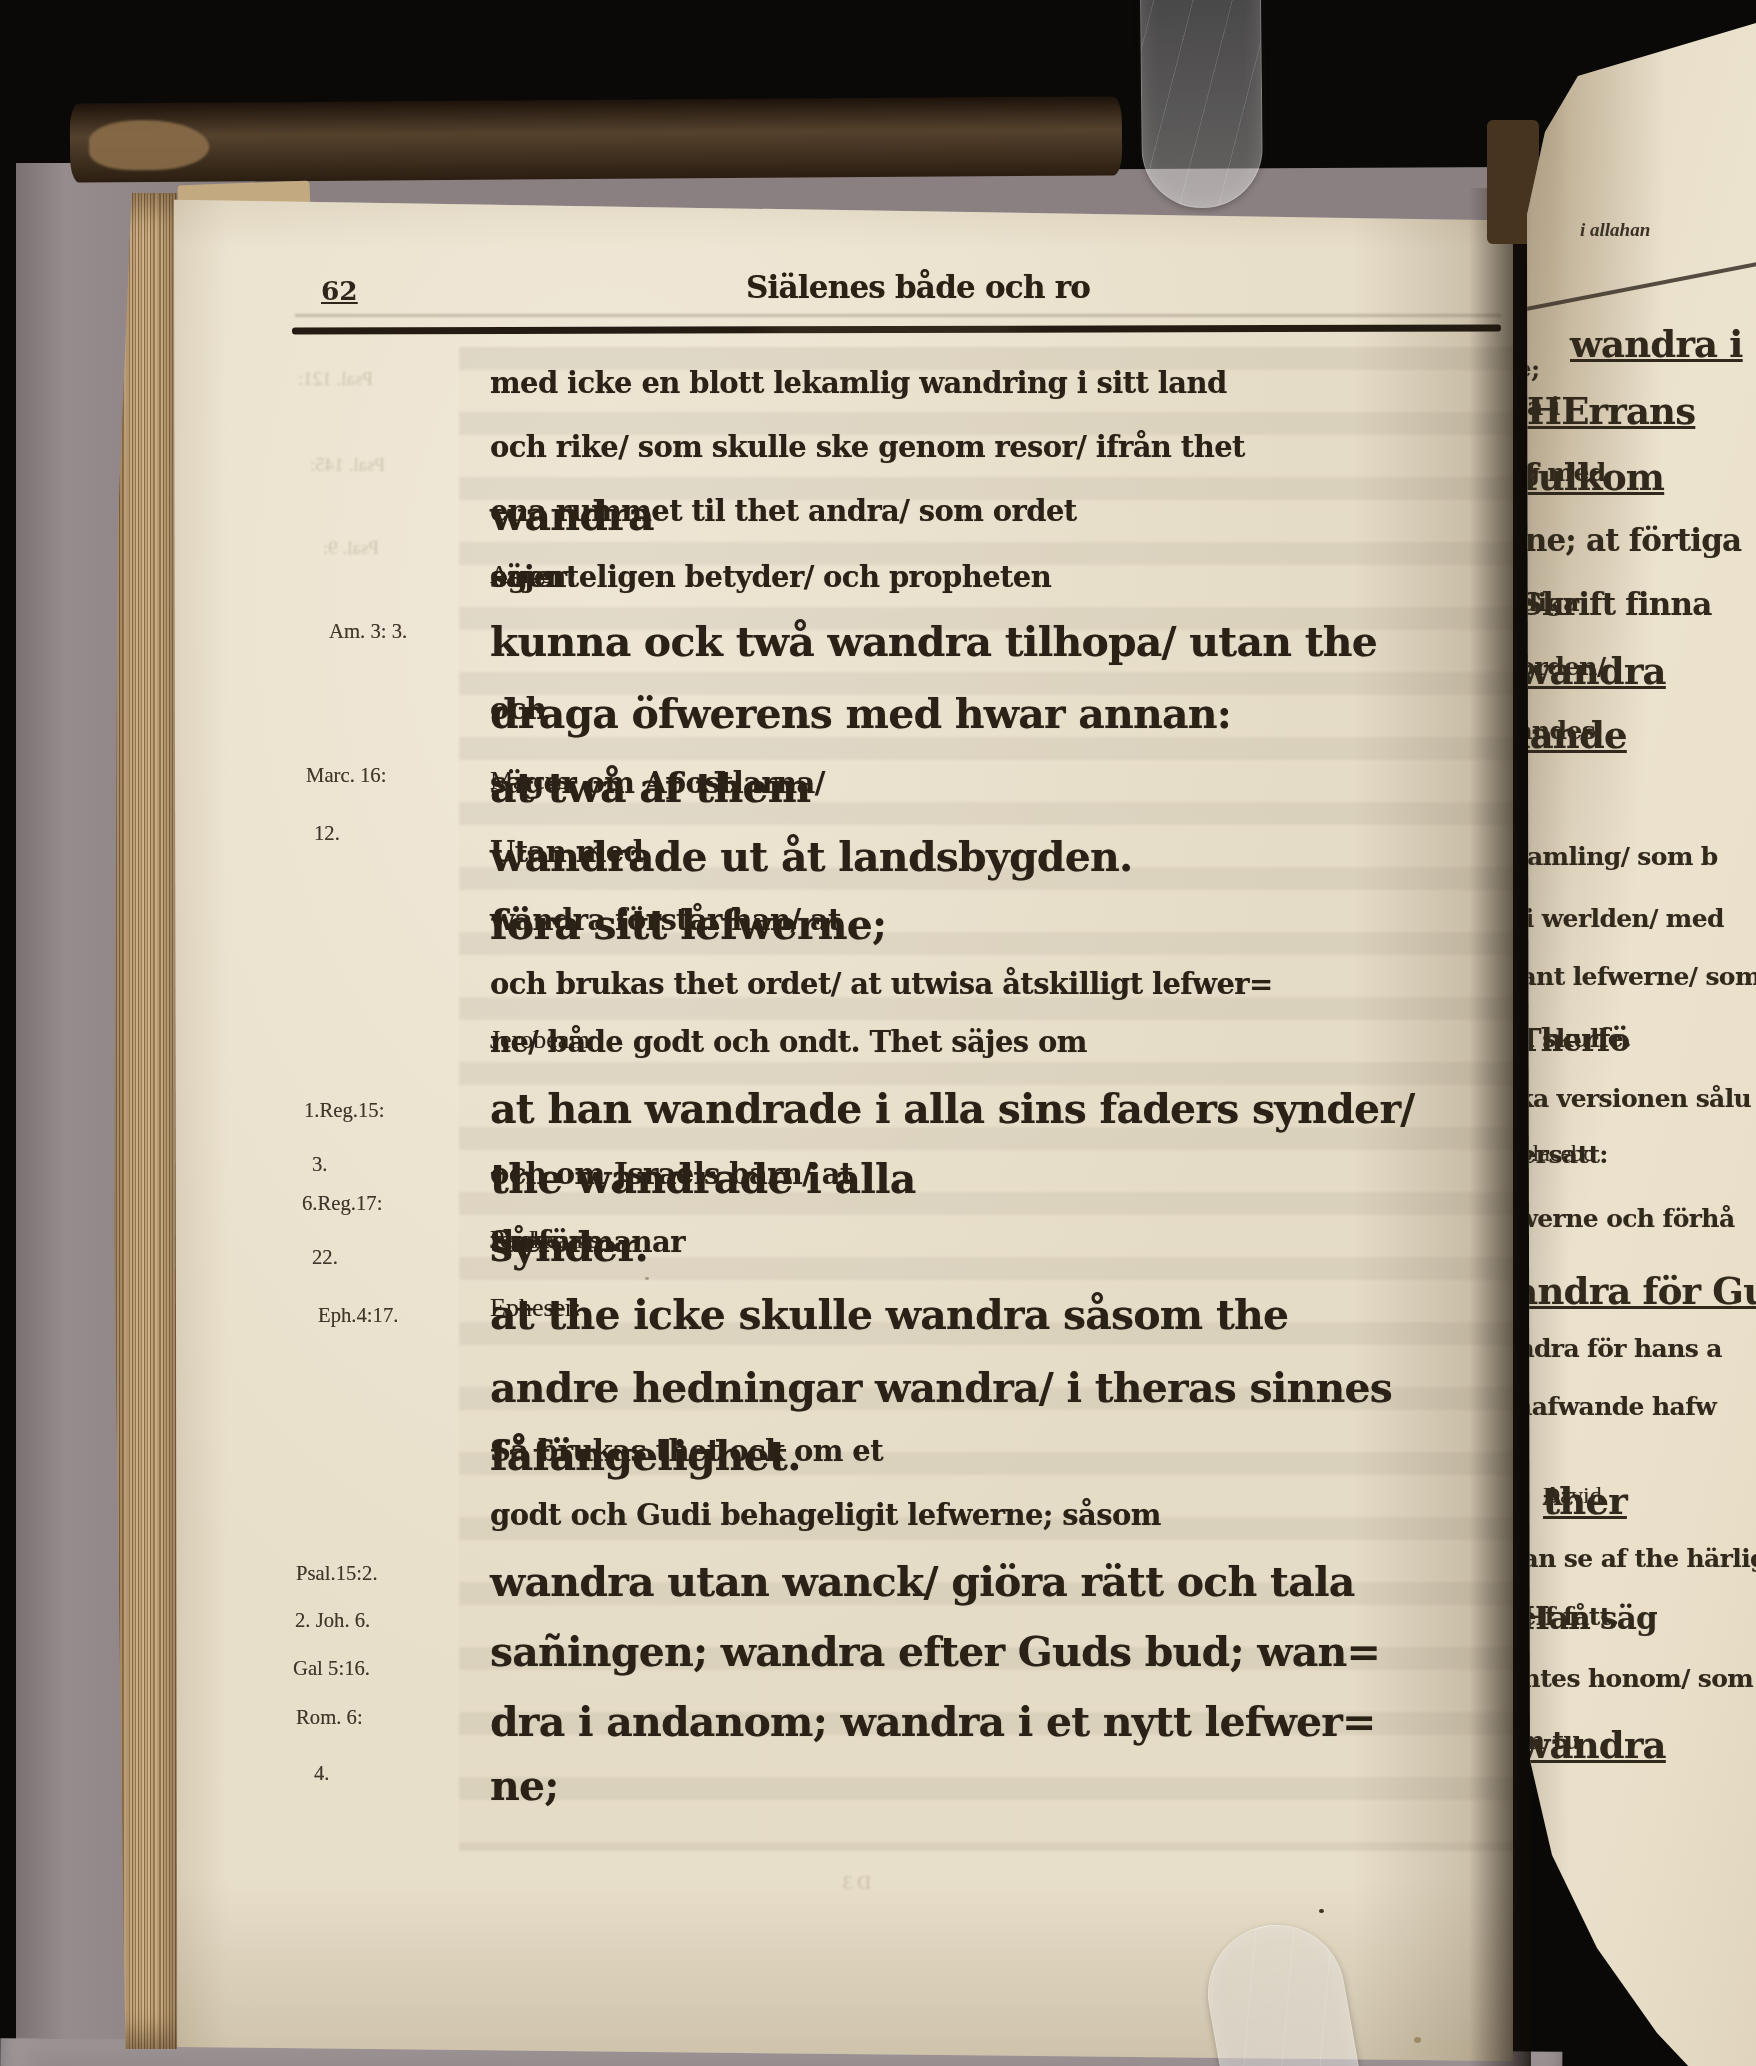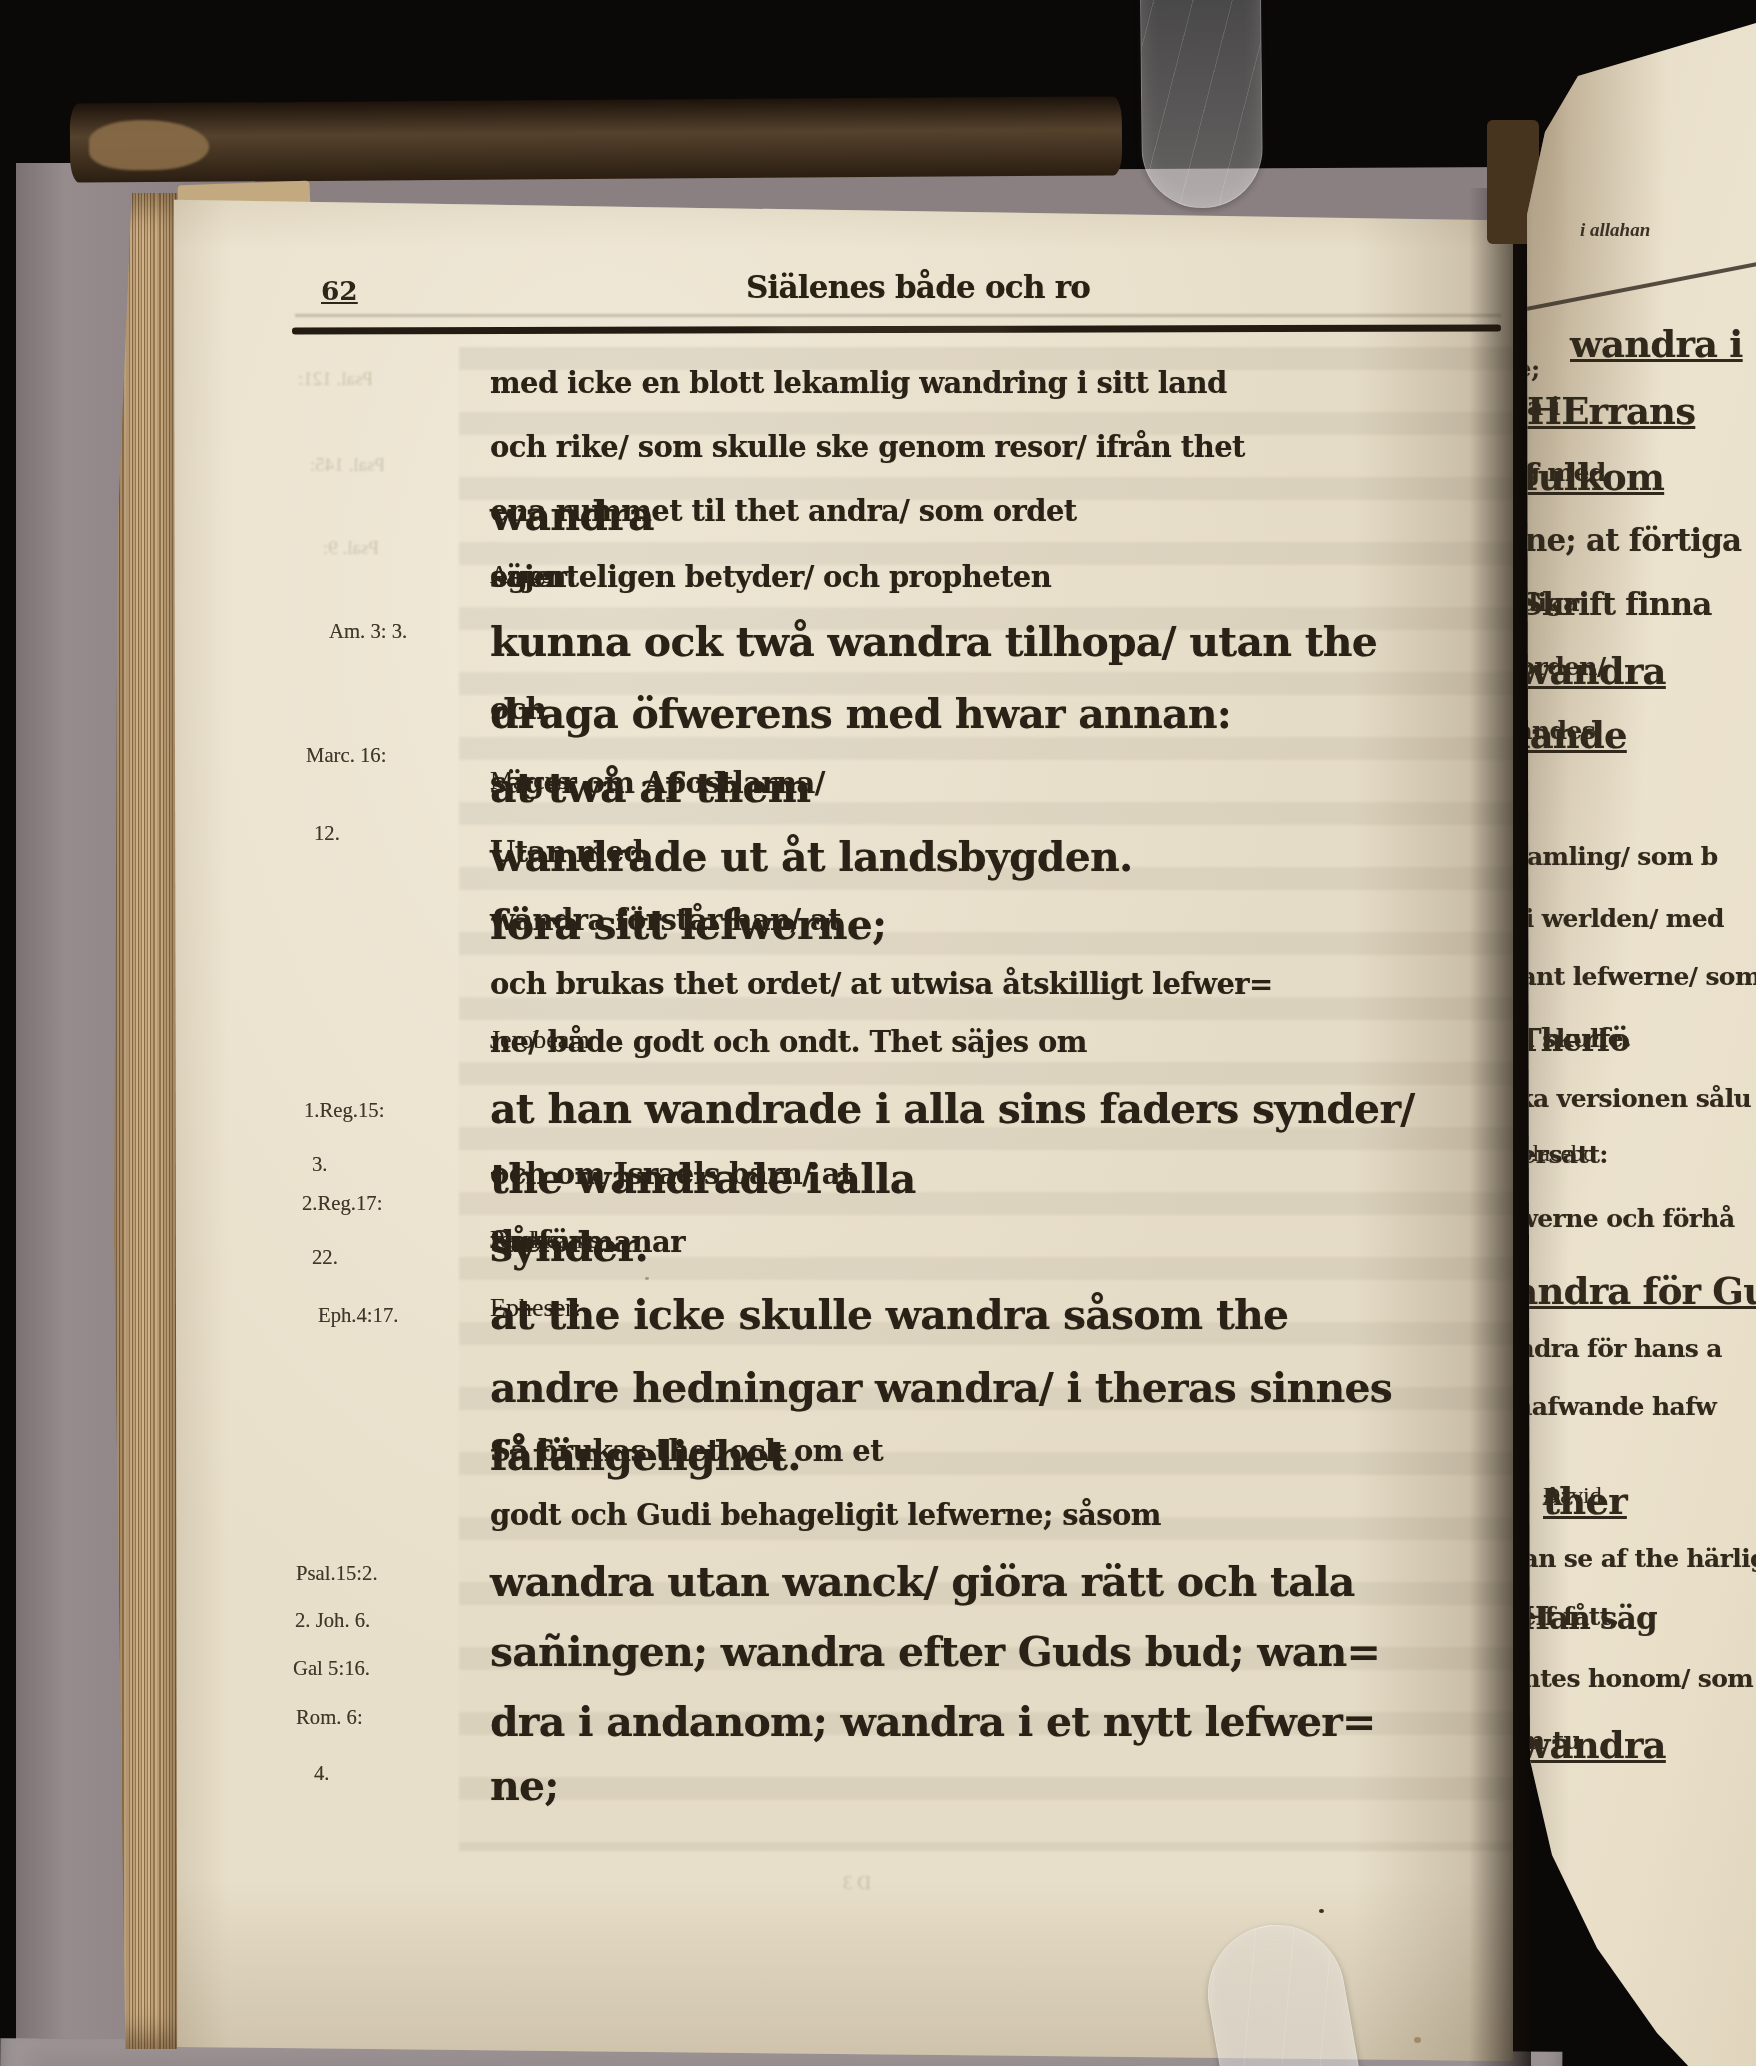--- a/index.html
+++ b/index.html
@@ -196,25 +196,25 @@
         </div>
         <div class="bline" style="top: 1508px;">
           <span class="t-b">dra i andanom; wandra i et nytt lefwer=</span>
         </div>
         <div class="bline ar" style="top: 1572px;">
           <span class="t-b">ne;</span>
         </div>
       </div>
     <div id="mnotes" style="left:0;top:0;width:100%;height:100%;">
         <div class="mnote" style="left: 155px; top: 426px;">Am. 3: 3.</div>
-        <div class="mnote" style="left: 132px; top: 550px;">Marc. 16:</div>
+        <div class="mnote" style="left: 132px; top: 570px;">Marc. 16:</div>
         <div class="mnote" style="left: 140px; top: 628px;">12.</div>
         <div class="mnote" style="left: 130px; top: 905px;">1.Reg.15:</div>
         <div class="mnote" style="left: 138px; top: 959px;">3.</div>
-        <div class="mnote" style="left: 128px; top: 998px;">2.Reg.17:</div>
+        <div class="mnote" style="left: 128px; top: 998px;">6.Reg.17:</div>
         <div class="mnote" style="left: 138px; top: 1052px;">22.</div>
         <div class="mnote" style="left: 144px; top: 1110px;">Eph.4:17.</div>
         <div class="mnote" style="left: 122px; top: 1368px;">Psal.15:2.</div>
         <div class="mnote" style="left: 121px; top: 1415px;">2. Joh. 6.</div>
         <div class="mnote" style="left: 119px; top: 1463px; text-align: center;">Gal 5:16.</div>
         <div class="mnote" style="left: 122px; top: 1512px;">Rom. 6:</div>
         <div class="mnote" style="left: 140px; top: 1568px;">4.</div>
       </div>
     <div class="speck" style="left:1145px;top:1715px;width:5px;height:4.1px;background:#3c2e1d;"></div>
     <div class="speck" style="left:1240px;top:1843px;width:6.6px;height:5.8px;background:#8a6b42;opacity:.6;filter:blur(0.4px);"></div>

